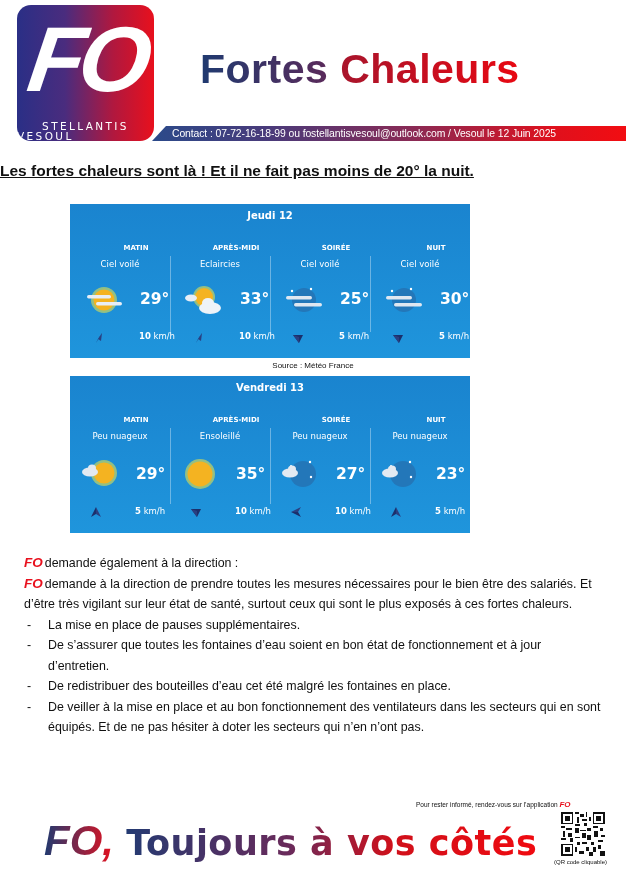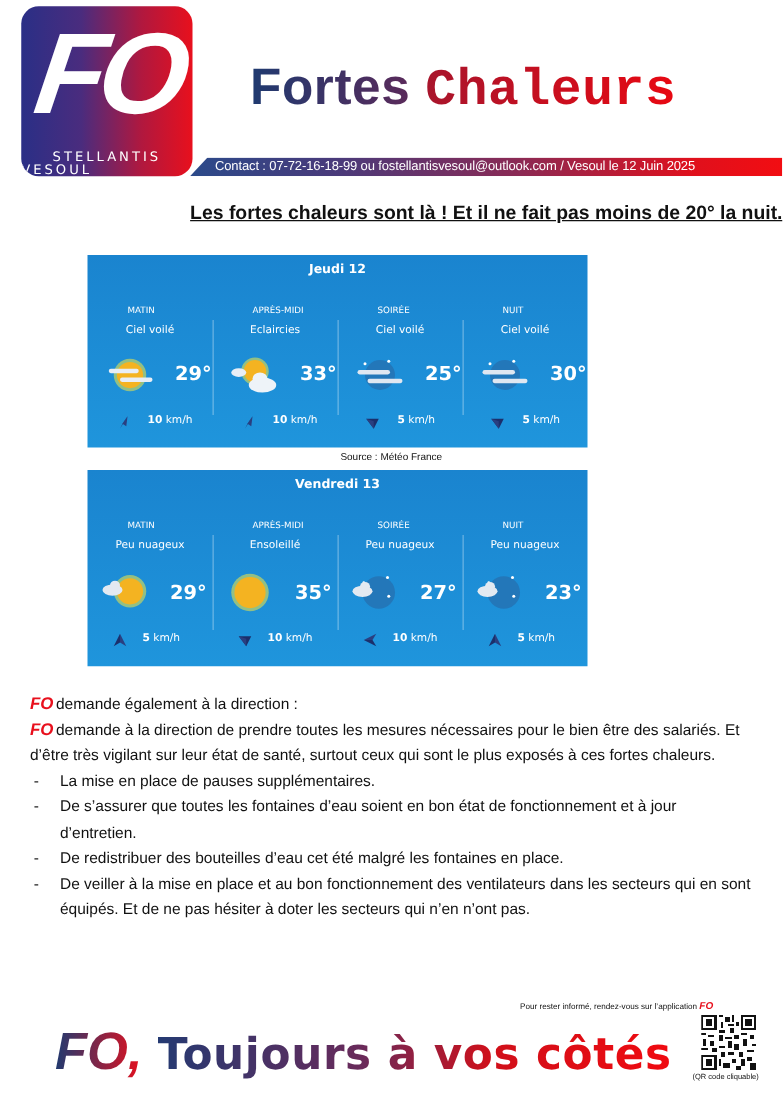--- a/index.html
+++ b/index.html
@@ -28,37 +28,37 @@
     font-family: "DejaVu Sans", sans-serif; font-size: 10.5px; color: #fff; letter-spacing: 2.4px; line-height: 11px;
   }
 
   
   .title {
     position: absolute; left: 200px; top: 44px;
     font-family: "Liberation Sans", sans-serif; font-weight: 700; font-size: 41px; line-height: 50px;
     letter-spacing: 0.5px;
   }
   .title .w1 { color: #243a72; background: linear-gradient(90deg,#1f3a70,#5a2a5a); -webkit-background-clip: text; background-clip: text; -webkit-text-fill-color: transparent; }
-  .title .w2 { color: #d0101a; background: linear-gradient(90deg,#a8152c,#e80812); -webkit-background-clip: text; background-clip: text; font-family: Liberation Mono, monospace; -webkit-text-fill-color: transparent; }
+  .title .w2 { color: #d0101a; background: linear-gradient(90deg,#a8152c,#e80812); -webkit-background-clip: text; background-clip: text; -webkit-text-fill-color: transparent; }
 
   
   .contact-bar {
     position: absolute; left: 152px; top: 126px; width: 474px; height: 15px;
     background: linear-gradient(90deg, #2b4a8a 0%, #4a3a7a 25%, #8a2a55 55%, #e0101c 85%, #f20d12 100%);
     clip-path: polygon(14px 0, 100% 0, 100% 100%, 0 100%);
   }
   .contact-text {
     position: absolute; left: 172px; top: 126px; height: 15px; line-height: 15px;
     font-family: "Liberation Sans", sans-serif; font-size: 10.4px; color: #ffffff; white-space: nowrap;
     letter-spacing: -0.1px;
   }
 
   
   .headline {
-    position: absolute; left: 0; width: 626px; top: 162px; text-align: right;
+    position: absolute; left: 0; width: 626px; top: 162px; text-align: left;
     font-family: "Liberation Sans", sans-serif; font-weight: 700; font-size: 15.5px; text-decoration: underline;
     color: #111;
   }
 
   
   .panel {
     position: absolute; left: 70px; width: 400px;
     background: linear-gradient(180deg, #1a84cf 0%, #1f95dc 100%);
     color: #fff;
     font-family: "DejaVu Sans", sans-serif;
@@ -67,27 +67,27 @@
   .panel2 { top: 376px; height: 157px; }
   .panel-day {
     position: absolute; left: 0; width: 100%; top: 6px; text-align: center;
     font-size: 10px; font-weight: 700;
   }
   .periods { position: absolute; left: 0; top: 0; width: 100%; height: 100%; display: flex; }
   .period { position: relative; flex: 1; height: 100%; }
   .period + .period::before {
     content: ""; position: absolute; left: 0; top: 52px; height: 76px; width: 1px; background: rgba(255,255,255,0.35);
   }
-  .p-name { position: absolute; left: 0; width: 100%; font-size: 7px; font-weight: 400; padding-left: 32px; }
+  .p-name { position: absolute; left: 0; width: 100%; text-align: center; font-size: 7px; font-weight: 700; padding-left: 32px; }
   .p-cond { position: absolute; left: 0; width: 100%; text-align: center; font-size: 8.5px; }
   .p-icon { position: absolute; width: 40px; height: 32px; }
   .p-temp { position: absolute; font-size: 15.5px; font-weight: 700; }
   .p-wind-arrow { position: absolute; width: 12px; height: 12px; }
   .p-wind { position: absolute; font-size: 8.5px; white-space: nowrap; }
-  .p-wind b { font-weight: 700; }
+  .p-wind b { font-weight: 700; margin-left: 21px; }
 
   .panel1 .p-name { top: 40px; }
   .panel1 .p-cond { top: 55px; }
   .panel1 .p-icon { left: 14px; top: 80px; }
   .panel1 .p-temp { left: 70px; top: 86px; }
   .panel1 .p-wind-arrow { left: 22px; top: 128px; }
   .panel1 .p-wind { left: 48px; top: 127px; }
 
   .panel2 .p-name { top: 40px; }
   .panel2 .p-cond { top: 55px; }

